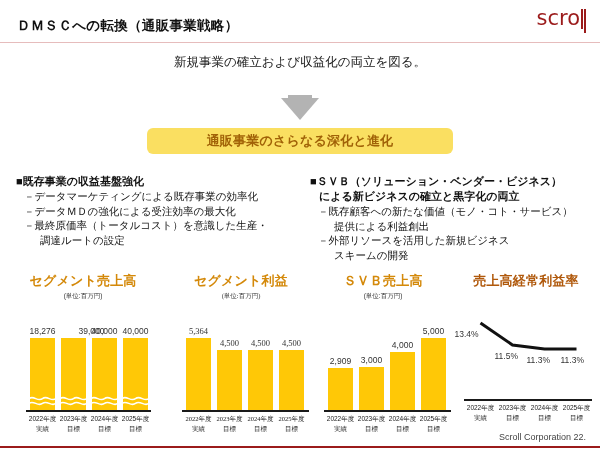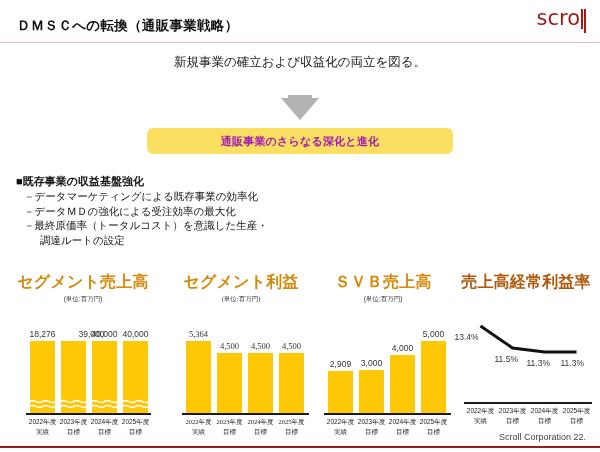--- a/index.html
+++ b/index.html
@@ -57,21 +57,21 @@
 
   
   .banner {
     position: absolute; left: 147px; top: 128px;
     width: 306px; height: 26px;
     background: #fadf61;
     border-radius: 6px;
     display: flex; align-items: center; justify-content: center;
   }
   .banner-text {
-    font-size: 11px; font-weight: bold; color: #a21caf; letter-spacing: .2px;
+    font-size: 13px; font-weight: bold; color: #a16207; letter-spacing: .2px;
   }
 
   
   .bullets-left { position: absolute; left: 16px; top: 174px; width: 292px; }
   .bullets-right { position: absolute; left: 310px; top: 174px; width: 288px; }
   .b-head {
     font-size: 11px; font-weight: bold; color: #111111; line-height: 15px;
     white-space: nowrap;
   }
   .b-head2 {
@@ -83,21 +83,21 @@
     padding-left: 16px; text-indent: -8px; white-space: nowrap;
   }
   .b-sub.cont { text-indent: 0; padding-left: 24px; }
 
   
   .charts { position: absolute; left: 0; top: 272px; width: 600px; height: 170px; }
   .chart { position: absolute; top: 0; width: 150px; height: 170px; }
   .c1 { left: 8px; } .c2 { left: 166px; font-family: Liberation Serif, serif; } .c3 { left: 308px; } .c4 { left: 452px; width:148px; }
 
   .c-title {
-    text-align: center; font-size: 16px; font-weight: bold;
+    text-align: center; font-size: 13px; font-weight: bold;
     color: #d4890a; letter-spacing: .2px; white-space: nowrap;
   }
   .c-title.dark { color: #b0590c; }
   .c-unit {
     text-align: center; font-size: 6.5px; color: #333333; margin-top: 2px;
   }
 
   .plot { position: relative; width: 100%; height: 108px; margin-top: 3px; }
   .axis {
     position: absolute; bottom: 0; height: 2px; background: #1a1a1a;
@@ -157,20 +157,28 @@
   </div>
 
   <div class="bullets-left">
     <div class="b-head">■既存事業の収益基盤強化</div>
     <div class="b-sub">－データマーケティングによる既存事業の効率化</div>
     <div class="b-sub">－データＭＤの強化による受注効率の最大化</div>
     <div class="b-sub">－最終原価率（トータルコスト）を意識した生産・</div>
     <div class="b-sub cont">調達ルートの設定</div>
   </div>
 
+  <div class="bullets-right">
+    <div class="b-head">■ＳＶＢ（ソリューション・ベンダー・ビジネス）</div>
+    <div class="b-head2">による新ビジネスの確立と黒字化の両立</div>
+    <div class="b-sub">－既存顧客への新たな価値（モノ・コト・サービス）</div>
+    <div class="b-sub cont">提供による利益創出</div>
+    <div class="b-sub">－外部リソースを活用した新規ビジネス</div>
+    <div class="b-sub cont">スキームの開発</div>
+  </div>
 
   <div class="charts">
 
     <div class="chart c1">
       <div class="c-title">セグメント売上高</div>
       <div class="c-unit">(単位:百万円)</div>
       <div class="plot" id="plot0">
           <div class="axis" style="left: 18px; width: 125px;"></div>
           <div class="bar" style="left: 22px; width: 25px; height: 72px; background: rgb(255, 200, 6);"></div>
           <div class="bar-label" style="left: 14.5px; bottom: 76px;">18,276</div>

